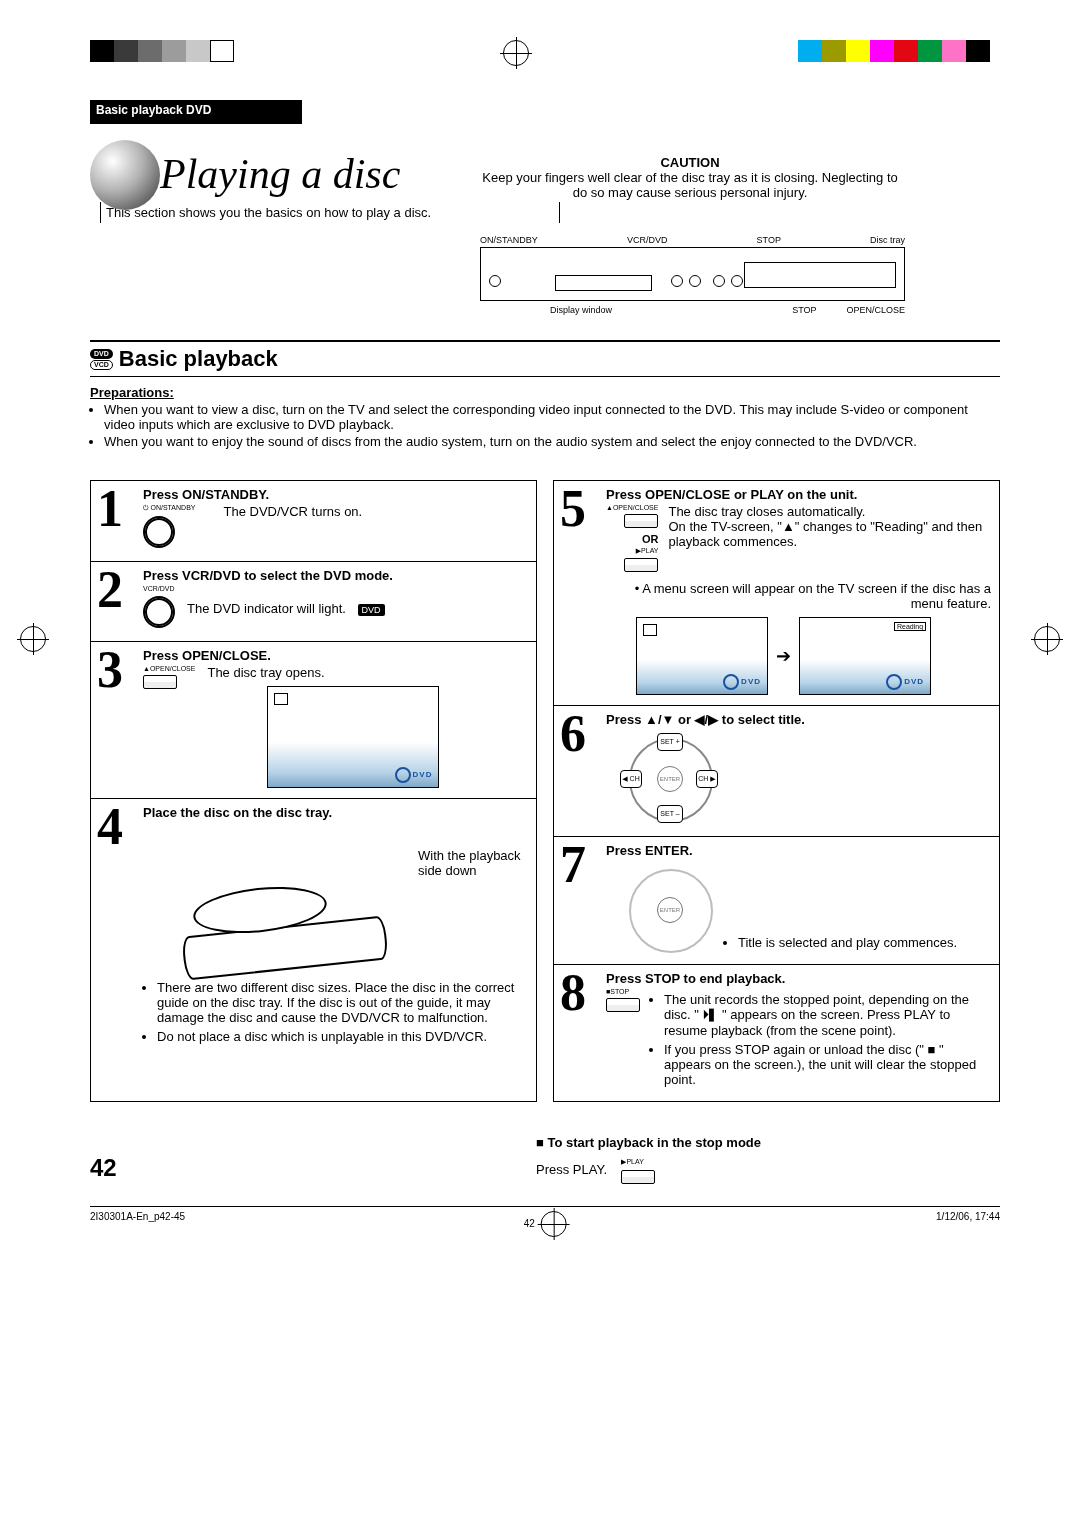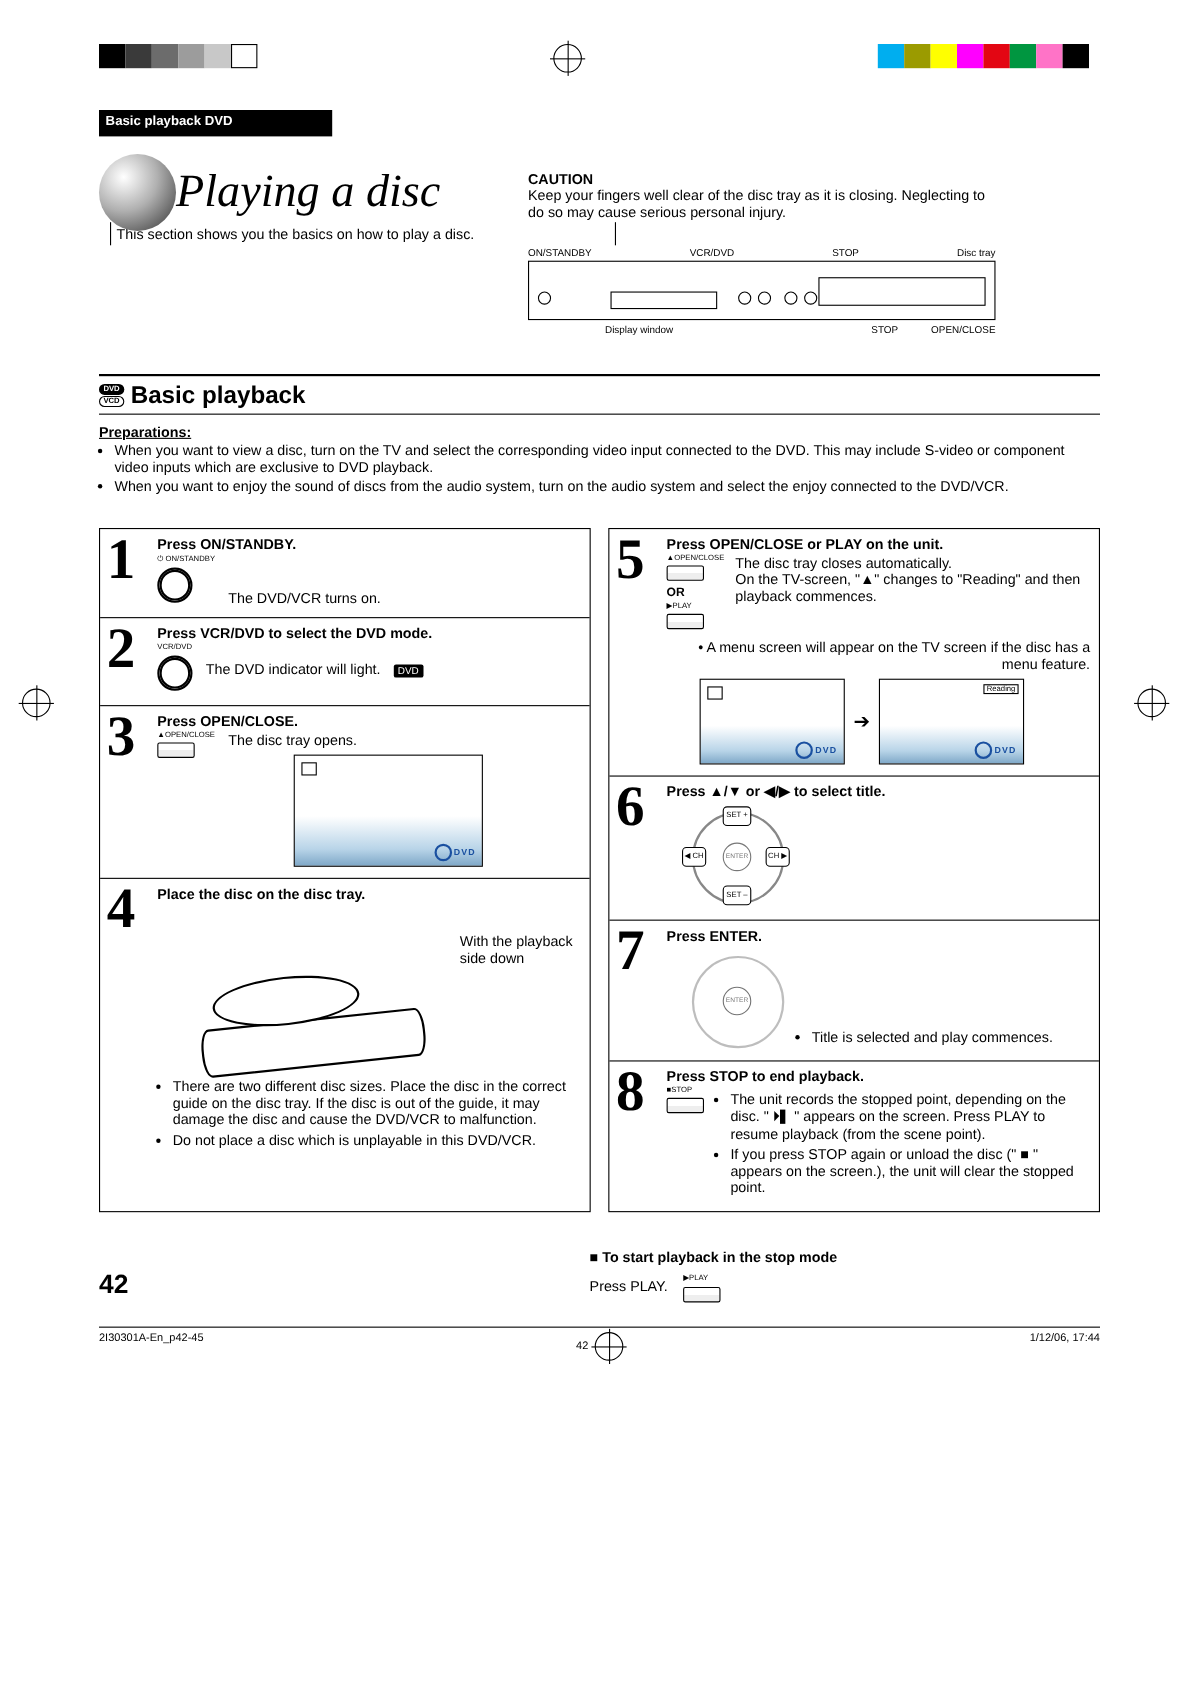--- a/index.html
+++ b/index.html
@@ -58,25 +58,26 @@
     font-size:13px;
     border:1px solid #000;
     border-top:none;
     border-bottom:none;
     padding:3px 5px; margin:3px 0 0 0;
   }
   .caution {
     position:absolute;
     top:155px; left:480px; width:420px;
     font-size:13px;
+    text-align:center;
   }
   .caution .label{font-weight:bold;}
   .device-diagram{
     position:absolute;
-    top:225px; left:480px;
+    top:235px; left:480px;
     width:425px;
     font-size:9px;
   }
   .device-diagram .labelrow{display:flex;justify-content:space-between;margin-bottom:2px;}
   .device-diagram .body{
     height:52px;border:1px solid #000; position:relative;
     background:#fff;
   }
   .device-diagram .tray{position:absolute;right:8px;top:14px;width:150px;height:24px;border:1px solid #000;}
   .device-diagram .circlebtn{width:10px;height:10px;border:1px solid #000;border-radius:50%;position:absolute;}
@@ -303,21 +304,21 @@
     </ul>
   </div>
 
   <div class="steps">
 
     <div class="colwrap" style="flex:1">
       <div class="step">
         <div class="num">1</div>
         <div class="step-content">
           <div class="title">Press ON/STANDBY.</div>
-          <div style="display:flex;gap:12px;align-items:flex-end">
+          <div style="display:flex;gap:28px;align-items:flex-start">
             <div>
               <div class="mini-label">⏻ ON/STANDBY</div>
               <span class="remote-btn"></span>
             </div>
             <div>The DVD/VCR turns on.</div>
           </div>
         </div>
       </div>
       <div class="step">
         <div class="num">2</div>
@@ -372,21 +373,21 @@
         </div>
       </div>
     </div>
 
     <div class="colwrap" style="flex:1">
       <div class="step">
         <div class="num">5</div>
         <div class="step-content">
           <div class="title">Press OPEN/CLOSE or PLAY on the unit.</div>
           <div style="display:flex;gap:10px;align-items:flex-start">
-            <div style="text-align:left">
+            <div style="text-align:right">
               <div class="mini-label">▲OPEN/CLOSE</div>
               <span class="remote-rect"></span>
               <div style="font-weight:bold;font-size:11px;margin:2px 0">OR</div>
               <div class="mini-label">▶PLAY</div>
               <span class="remote-rect"></span>
             </div>
             <div style="flex:1">
               <div>The disc tray closes automatically.</div>
               <div>On the TV-screen, "▲" changes to "Reading" and then playback commences.</div>
             </div>

